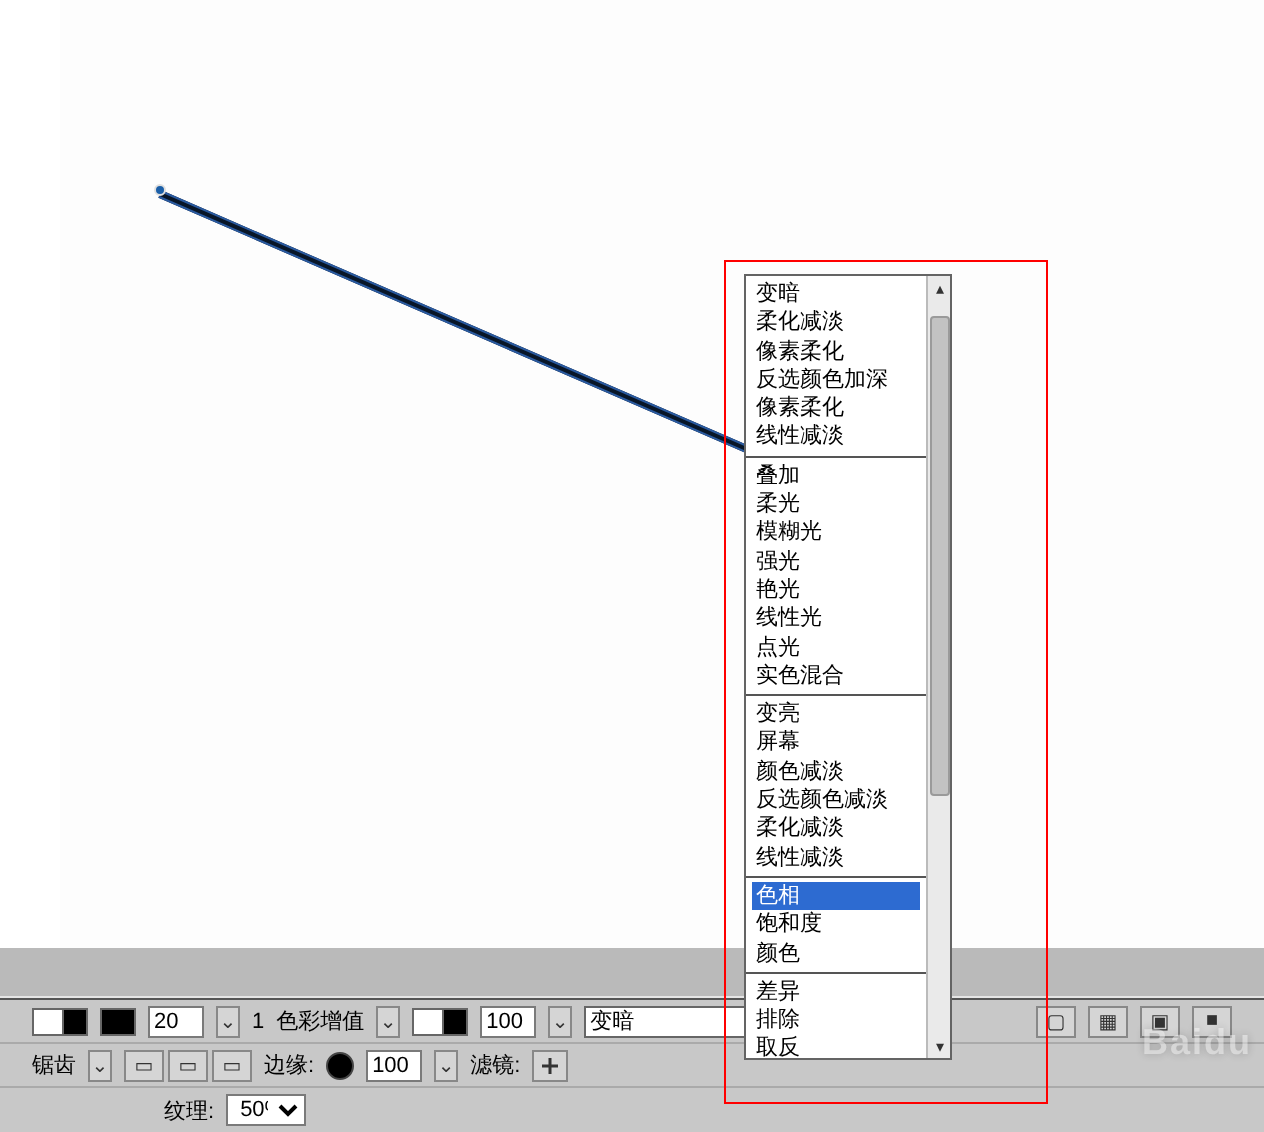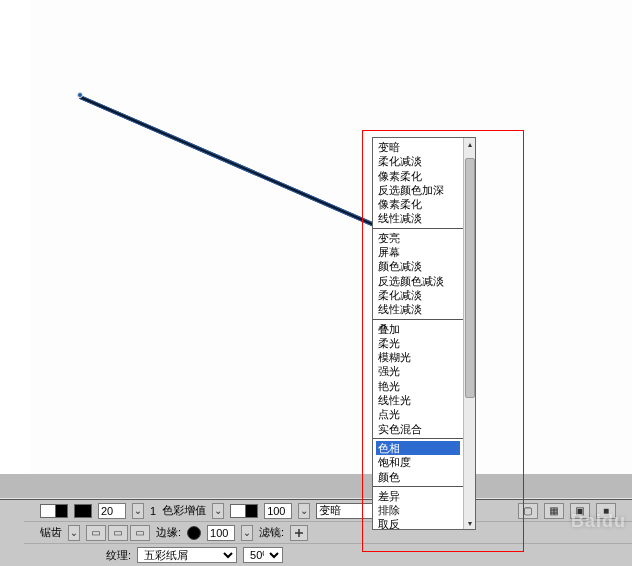--- a/index.html
+++ b/index.html
@@ -58,21 +58,20 @@
     background: #c8c8c8;
     border-top: 1px solid #555;
   }
   .cb-row {
     display: flex;
     align-items: center;
     min-height: 22px;
     padding: 2px 16px;
     gap: 6px;
     border-bottom: 1px solid #aaa;
-    margin-left: 24px;
   }
   .cb-row:last-child { border-bottom: none; }
   .cb-label {
     color: #000;
     font-size: 11px;
     white-space: nowrap;
   }
   .cb-select {
     background: #fff;
     border: 1px solid #7a7a7a;
@@ -281,38 +280,38 @@
   <div class="dropdown-list" id="dd-list">
       <div class="grp">
         <div class="item">变暗</div>
         <div class="item">柔化减淡</div>
         <div class="item">像素柔化</div>
         <div class="item">反选颜色加深</div>
         <div class="item">像素柔化</div>
         <div class="item">线性减淡</div>
       </div>
       <div class="grp">
-        <div class="item">变亮</div>
-        <div class="item">屏幕</div>
-        <div class="item">颜色减淡</div>
-        <div class="item">反选颜色减淡</div>
-        <div class="item">柔化减淡</div>
-        <div class="item">线性减淡</div>
-      </div>
-      <div class="grp">
         <div class="item">叠加</div>
         <div class="item">柔光</div>
         <div class="item">模糊光</div>
         <div class="item">强光</div>
         <div class="item">艳光</div>
         <div class="item">线性光</div>
         <div class="item">点光</div>
         <div class="item">实色混合</div>
       </div>
       <div class="grp">
+        <div class="item">变亮</div>
+        <div class="item">屏幕</div>
+        <div class="item">颜色减淡</div>
+        <div class="item">反选颜色减淡</div>
+        <div class="item">柔化减淡</div>
+        <div class="item">线性减淡</div>
+      </div>
+      <div class="grp">
         <div class="item sel">色相</div>
         <div class="item">饱和度</div>
         <div class="item">颜色</div>
       </div>
       <div class="grp">
         <div class="item">差异</div>
         <div class="item">排除</div>
         <div class="item">取反</div>
       </div>
     </div>
@@ -377,22 +376,19 @@
     <div class="icon-box">
       <svg width="10" height="10" viewBox="0 0 10 10">
           <path d="M5 1v8M1 5h8" stroke="#333" stroke-width="1.5"></path>
         </svg>
     </div>
   </div>
 
   <div class="cb-row">
     <span style="width:60px;"></span>
     <span class="cb-label">纹理:</span>
-    <select class="cb-select wd">
-      <option>五彩纸屑</option>
-    </select>
     <select class="cb-select sm">
       <option>50%</option>
     </select>
   </div>
 </div>
 
 <div class="watermark">Baidu</div>
 
 </body></html>

